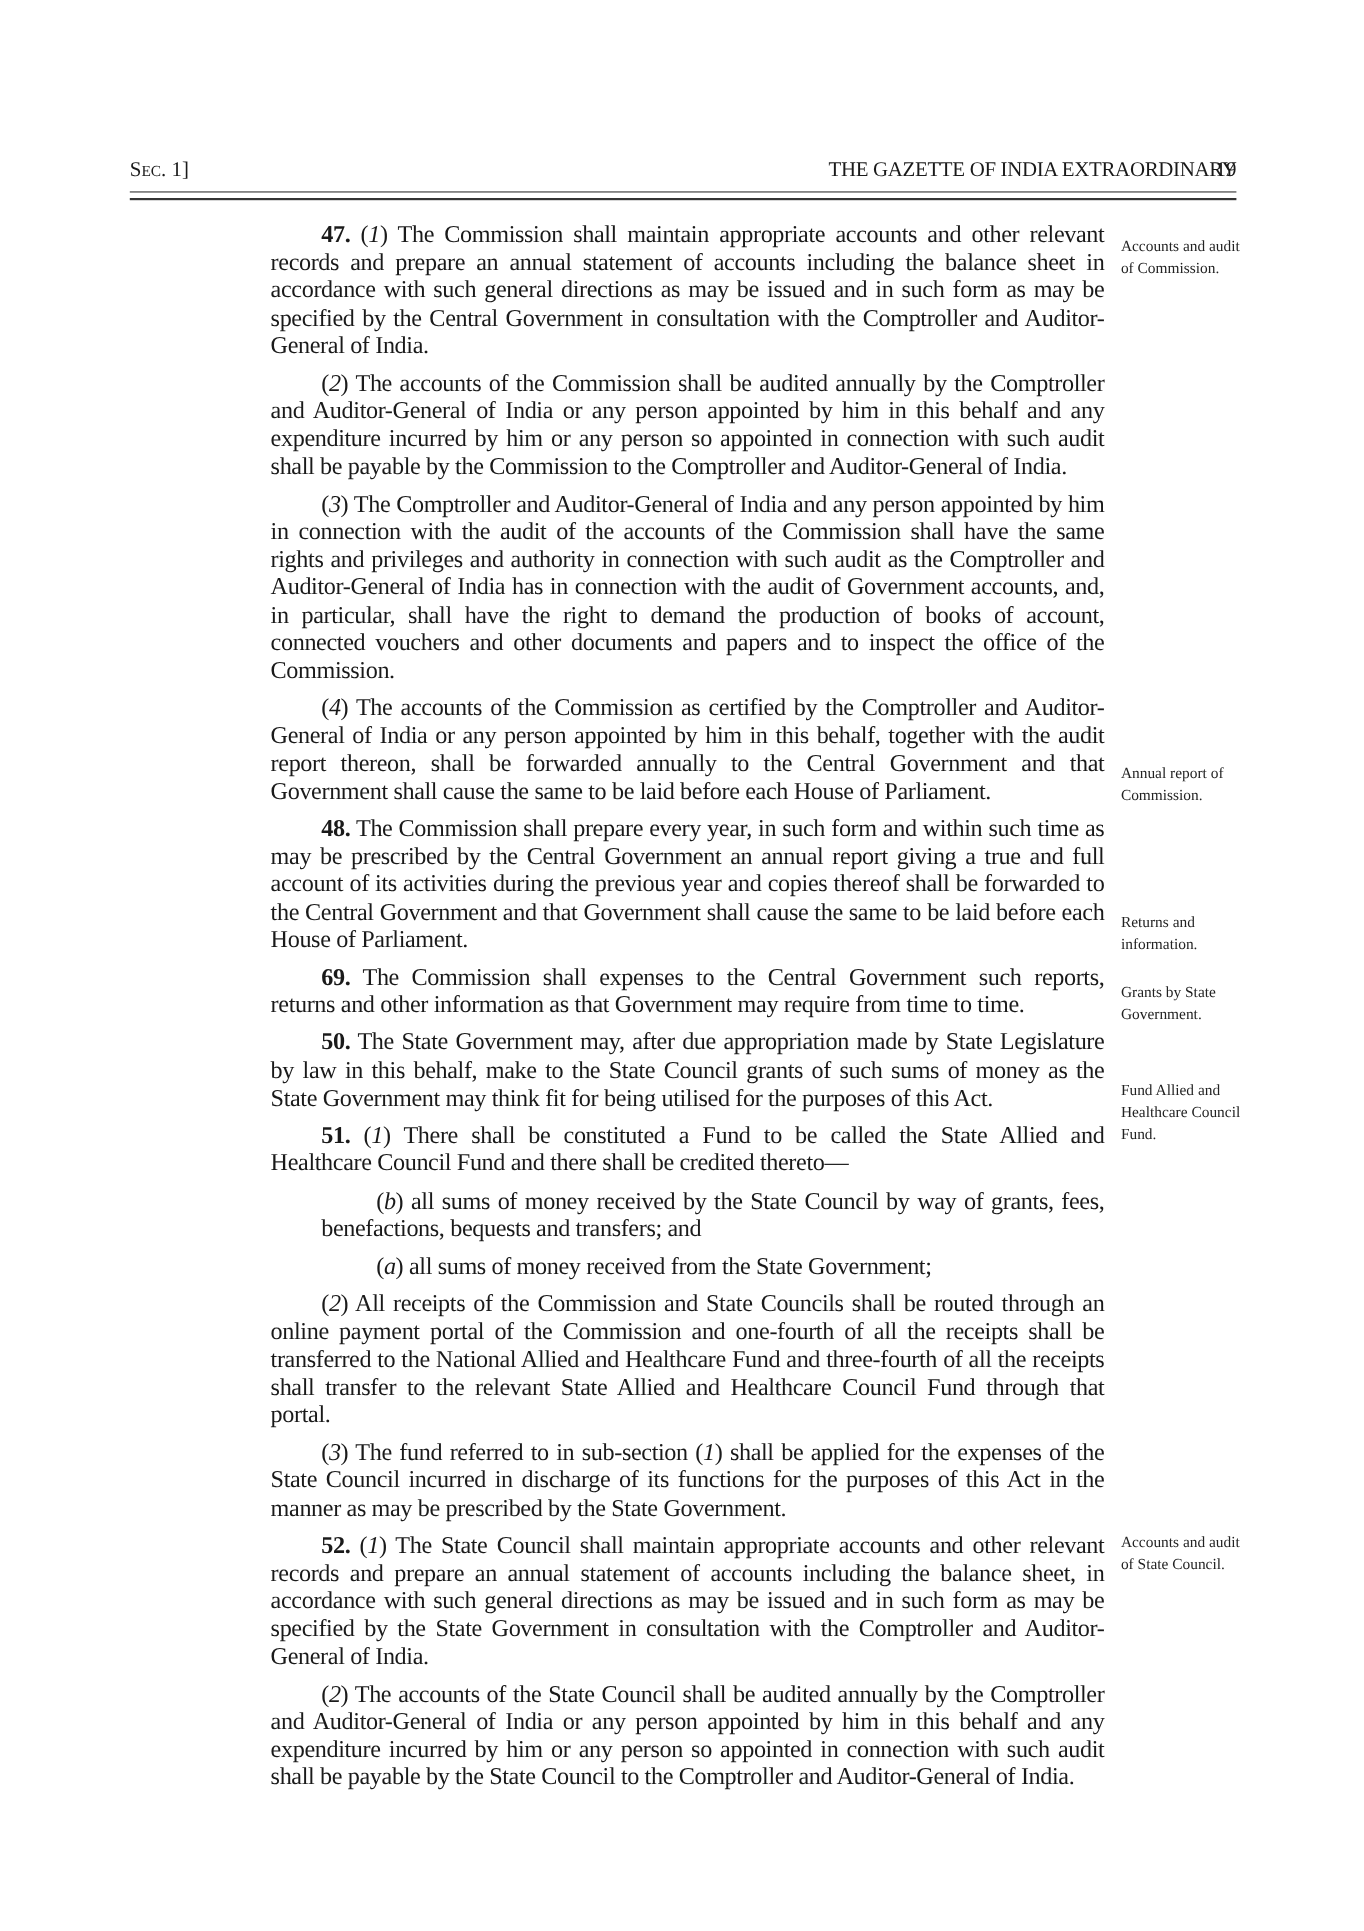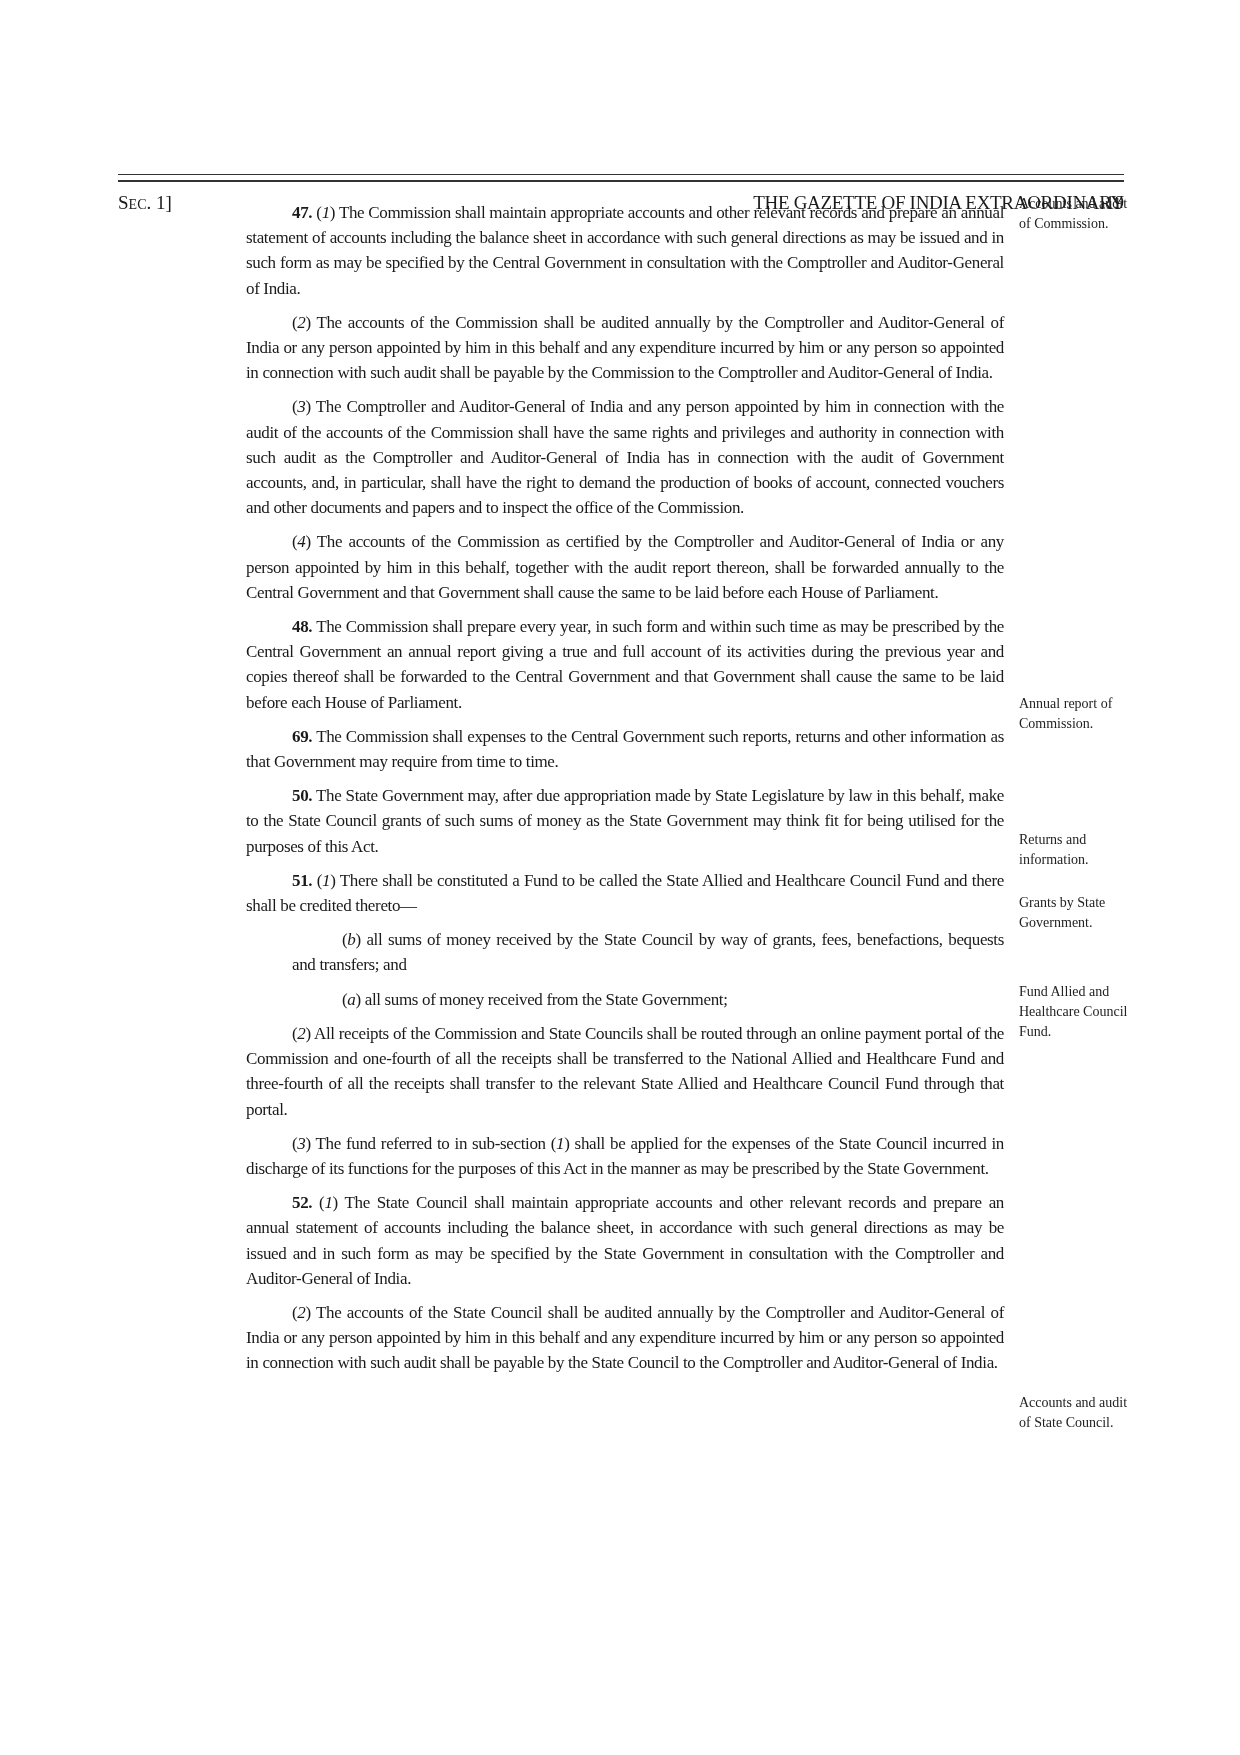--- a/index.html
+++ b/index.html
@@ -1,26 +1,26 @@
 <!DOCTYPE html>
 <html><head>
 <meta charset="utf-8">
 <style>
   html, body { margin: 0; padding: 0; background: #ffffff; }
   body { width: 1240px; height: 1755px; position: relative; overflow: hidden;
          font-family: "Liberation Serif", "DejaVu Serif", serif; color: #1a1a1a; }
-  .header { position: absolute; top: 144px; left: 118px; width: 1006px; height: 26px; font-size: 19px; margin-top: 48px; }
+  .header { position: absolute; top: 144px; left: 118px; width: 1006px; height: 26px; font-size: 19px; }
   .header .sec { position: absolute; left: 0; top: 0; }
   .header .sec .sc { font-size: 14px; }
   .header .title { position: absolute; left: 0; right: 0; top: 0; text-align: right; letter-spacing: -0.3px; }
   .header .pageno { position: absolute; right: 0; top: 0; }
   .rule1 { position: absolute; top: 174px; left: 118px; width: 1006px; height: 0; border-top: 1.4px solid #333; }
   .rule2 { position: absolute; top: 180px; left: 118px; width: 1006px; height: 0; border-top: 2.2px solid #333; }
 
-  .body-col { position: absolute; left: 246px; top: 200px; width: 758px; font-size: 17px;
+  .body-col { position: absolute; left: 246px; top: 200px; width: 758px; font-size: 22px;
               line-height: 25.2px; text-align: justify; letter-spacing: -0.35px; }
   .para { margin: 0 0 9px 0; text-indent: 46px; position: relative; }
   .para.item { margin-left: 46px; text-indent: 50px; }
   .para b { font-weight: bold; }
   .para i { font-style: italic; }
 
   .note { position: absolute; left: 1019px; width: 112px; font-size: 14px; line-height: 20px;
           font-family: "Liberation Serif", "DejaVu Serif", serif; color: #222; }
 </style>
 </head>
@@ -50,18 +50,18 @@
   <p class="para"><b>51.</b> (<i>1</i>)<span> There shall be constituted a Fund to be called the State Allied and Healthcare Council Fund and there shall be credited thereto—</span></p>
   <p class="para item">(<i>b</i>)<span> all sums of money received by the State Council by way of grants, fees, benefactions, bequests and transfers; and</span></p>
   <p class="para item">(<i>a</i>)<span> all sums of money received from the State Government;</span></p>
   <p class="para">(<i>2</i>)<span> All receipts of the Commission and State Councils shall be routed through an online payment portal of the Commission and one-fourth of all the receipts shall be transferred to the National Allied and Healthcare Fund and three-fourth of all the receipts shall transfer to the relevant State Allied and Healthcare Council Fund through that portal.</span></p>
   <p class="para">(<i>3</i>)<span> The fund referred to in sub-section </span>(<i>1</i>)<span> shall be applied for the expenses of the State Council incurred in discharge of its functions for the purposes of this Act in the manner as may be prescribed by the State Government.</span></p>
 
   <p class="para"><b>52.</b> (<i>1</i>)<span> The State Council shall maintain appropriate accounts and other relevant records and prepare an annual statement of accounts including the balance sheet, in accordance with such general directions as may be issued and in such form as may be specified by the State Government in consultation with the Comptroller and Auditor-General of India.</span></p>
   <p class="para">(<i>2</i>)<span> The accounts of the State Council shall be audited annually by the Comptroller and Auditor-General of India or any person appointed by him in this behalf and any expenditure incurred by him or any person so appointed in connection with such audit shall be payable by the State Council to the Comptroller and Auditor-General of India.</span></p>
 </div>
 
-<div class="note" style="top:194px">Accounts and audit of Commission.</div>
+<div class="note" style="top:215px">Accounts and audit of Commission.</div>
 <div class="note" style="top:694px">Annual report of Commission.</div>
 <div class="note" style="top:830px">Returns and information.</div>
 <div class="note" style="top:893px">Grants by State Government.</div>
 <div class="note" style="top:982px">Fund Allied and Healthcare Council Fund.</div>
 <div class="note" style="top:1393px">Accounts and audit of State Council.</div>
 
 </body></html>

